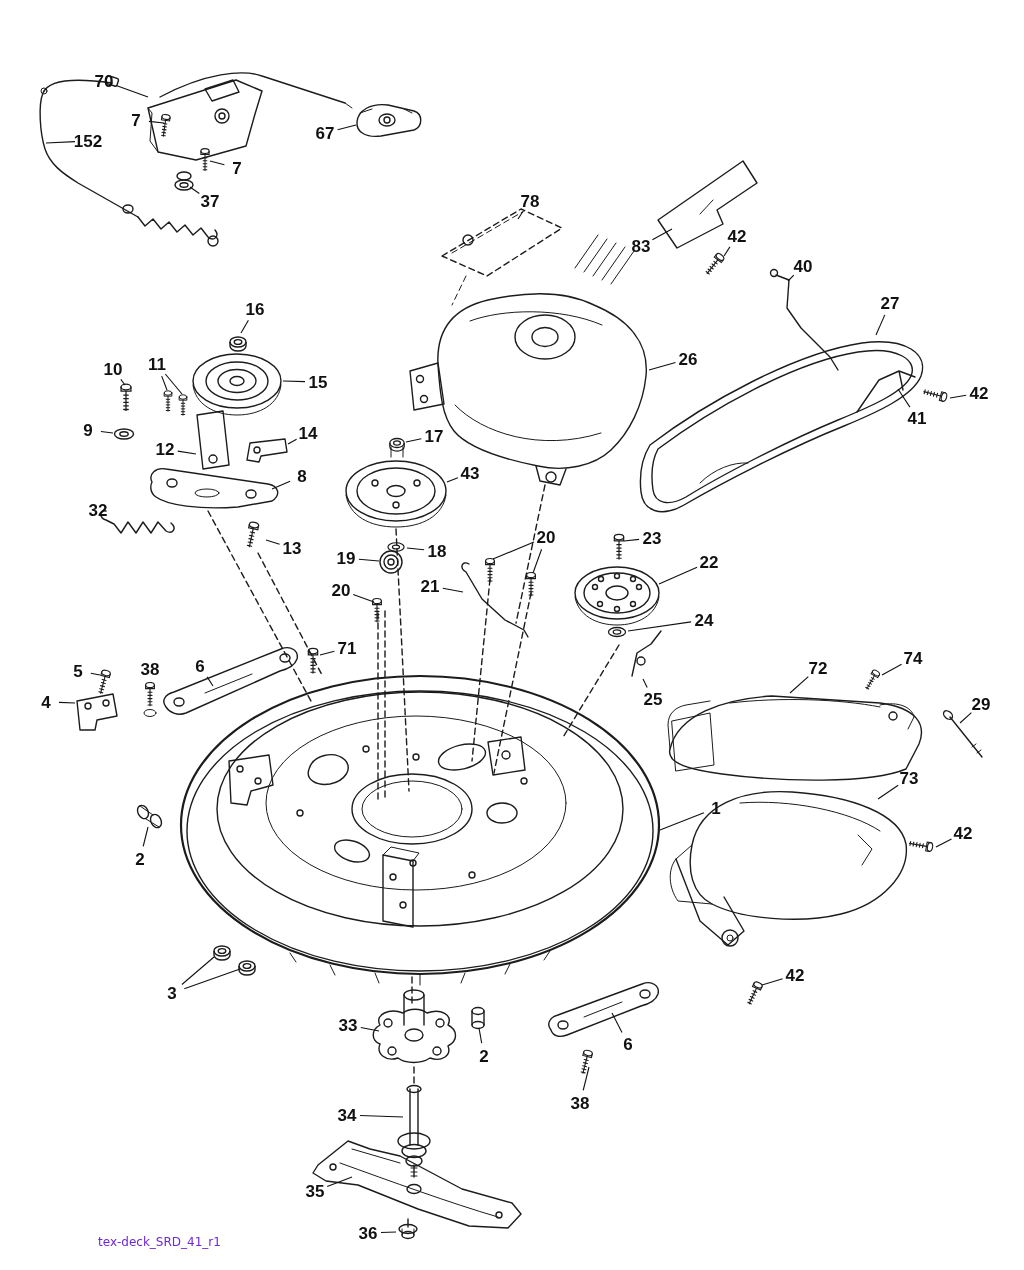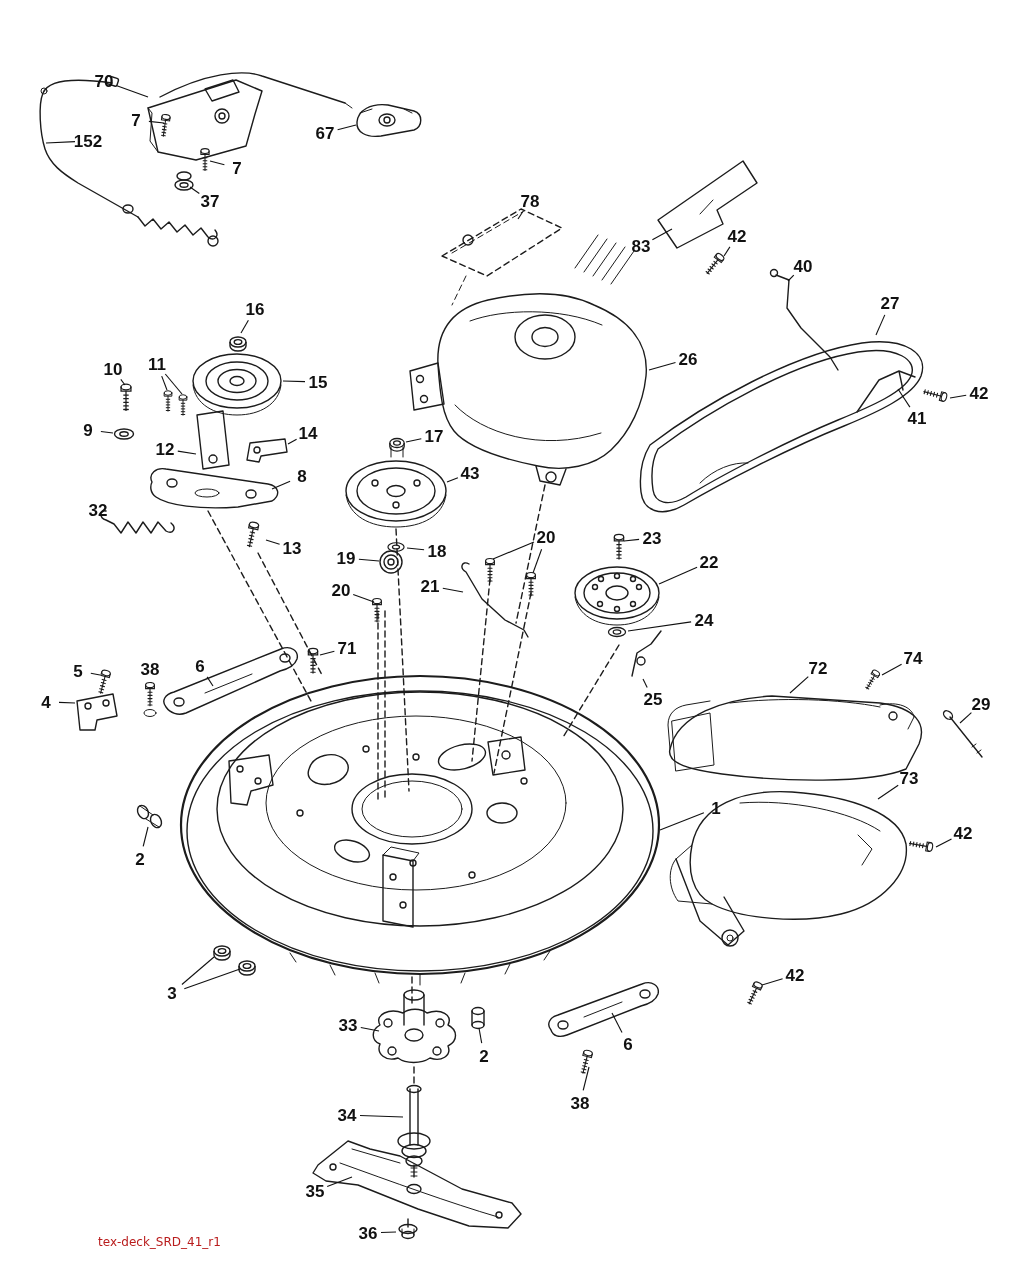--- a/index.html
+++ b/index.html
@@ -7,21 +7,21 @@
         font-family:"Liberation Sans", sans-serif;margin-top:13px;}
   .page svg{position:absolute;left:0;top:0;}
   
   .art path,.art ellipse,.art circle,.art line,.art rect,.art polyline,.art polygon{
     fill:none;stroke:#1c1c1c;stroke-width:1.4;stroke-linecap:round;stroke-linejoin:round;}
   .thin{stroke-width:1 !important;}
   .thick{stroke-width:2.2 !important;}
   .dash{stroke-dasharray:6 4;}
   .callout{font:bold 17px "Liberation Sans",sans-serif;fill:#111111;stroke:none;text-anchor:middle;}
   .leader{stroke:#111111;stroke-width:1.1;fill:none;}
-  .footer-label{position:absolute;left:98px;top:1222px;font:12px "DejaVu Sans",sans-serif;color:#b91c1c;}
+  .footer-label{position:absolute;left:98px;top:1222px;font:12px "DejaVu Sans",sans-serif;color:#6d28d9;}
 </style>
 </head>
 <body>
 
 <div class="page">
 
 <svg viewBox="0 0 1024 1270" width="1024" height="1270">
   <defs>
     <g id="screw" stroke="#1c1c1c" fill="none" stroke-width="1.4" stroke-linecap="round">
       <ellipse cx="0" cy="0" rx="5.5" ry="3.2"></ellipse>

